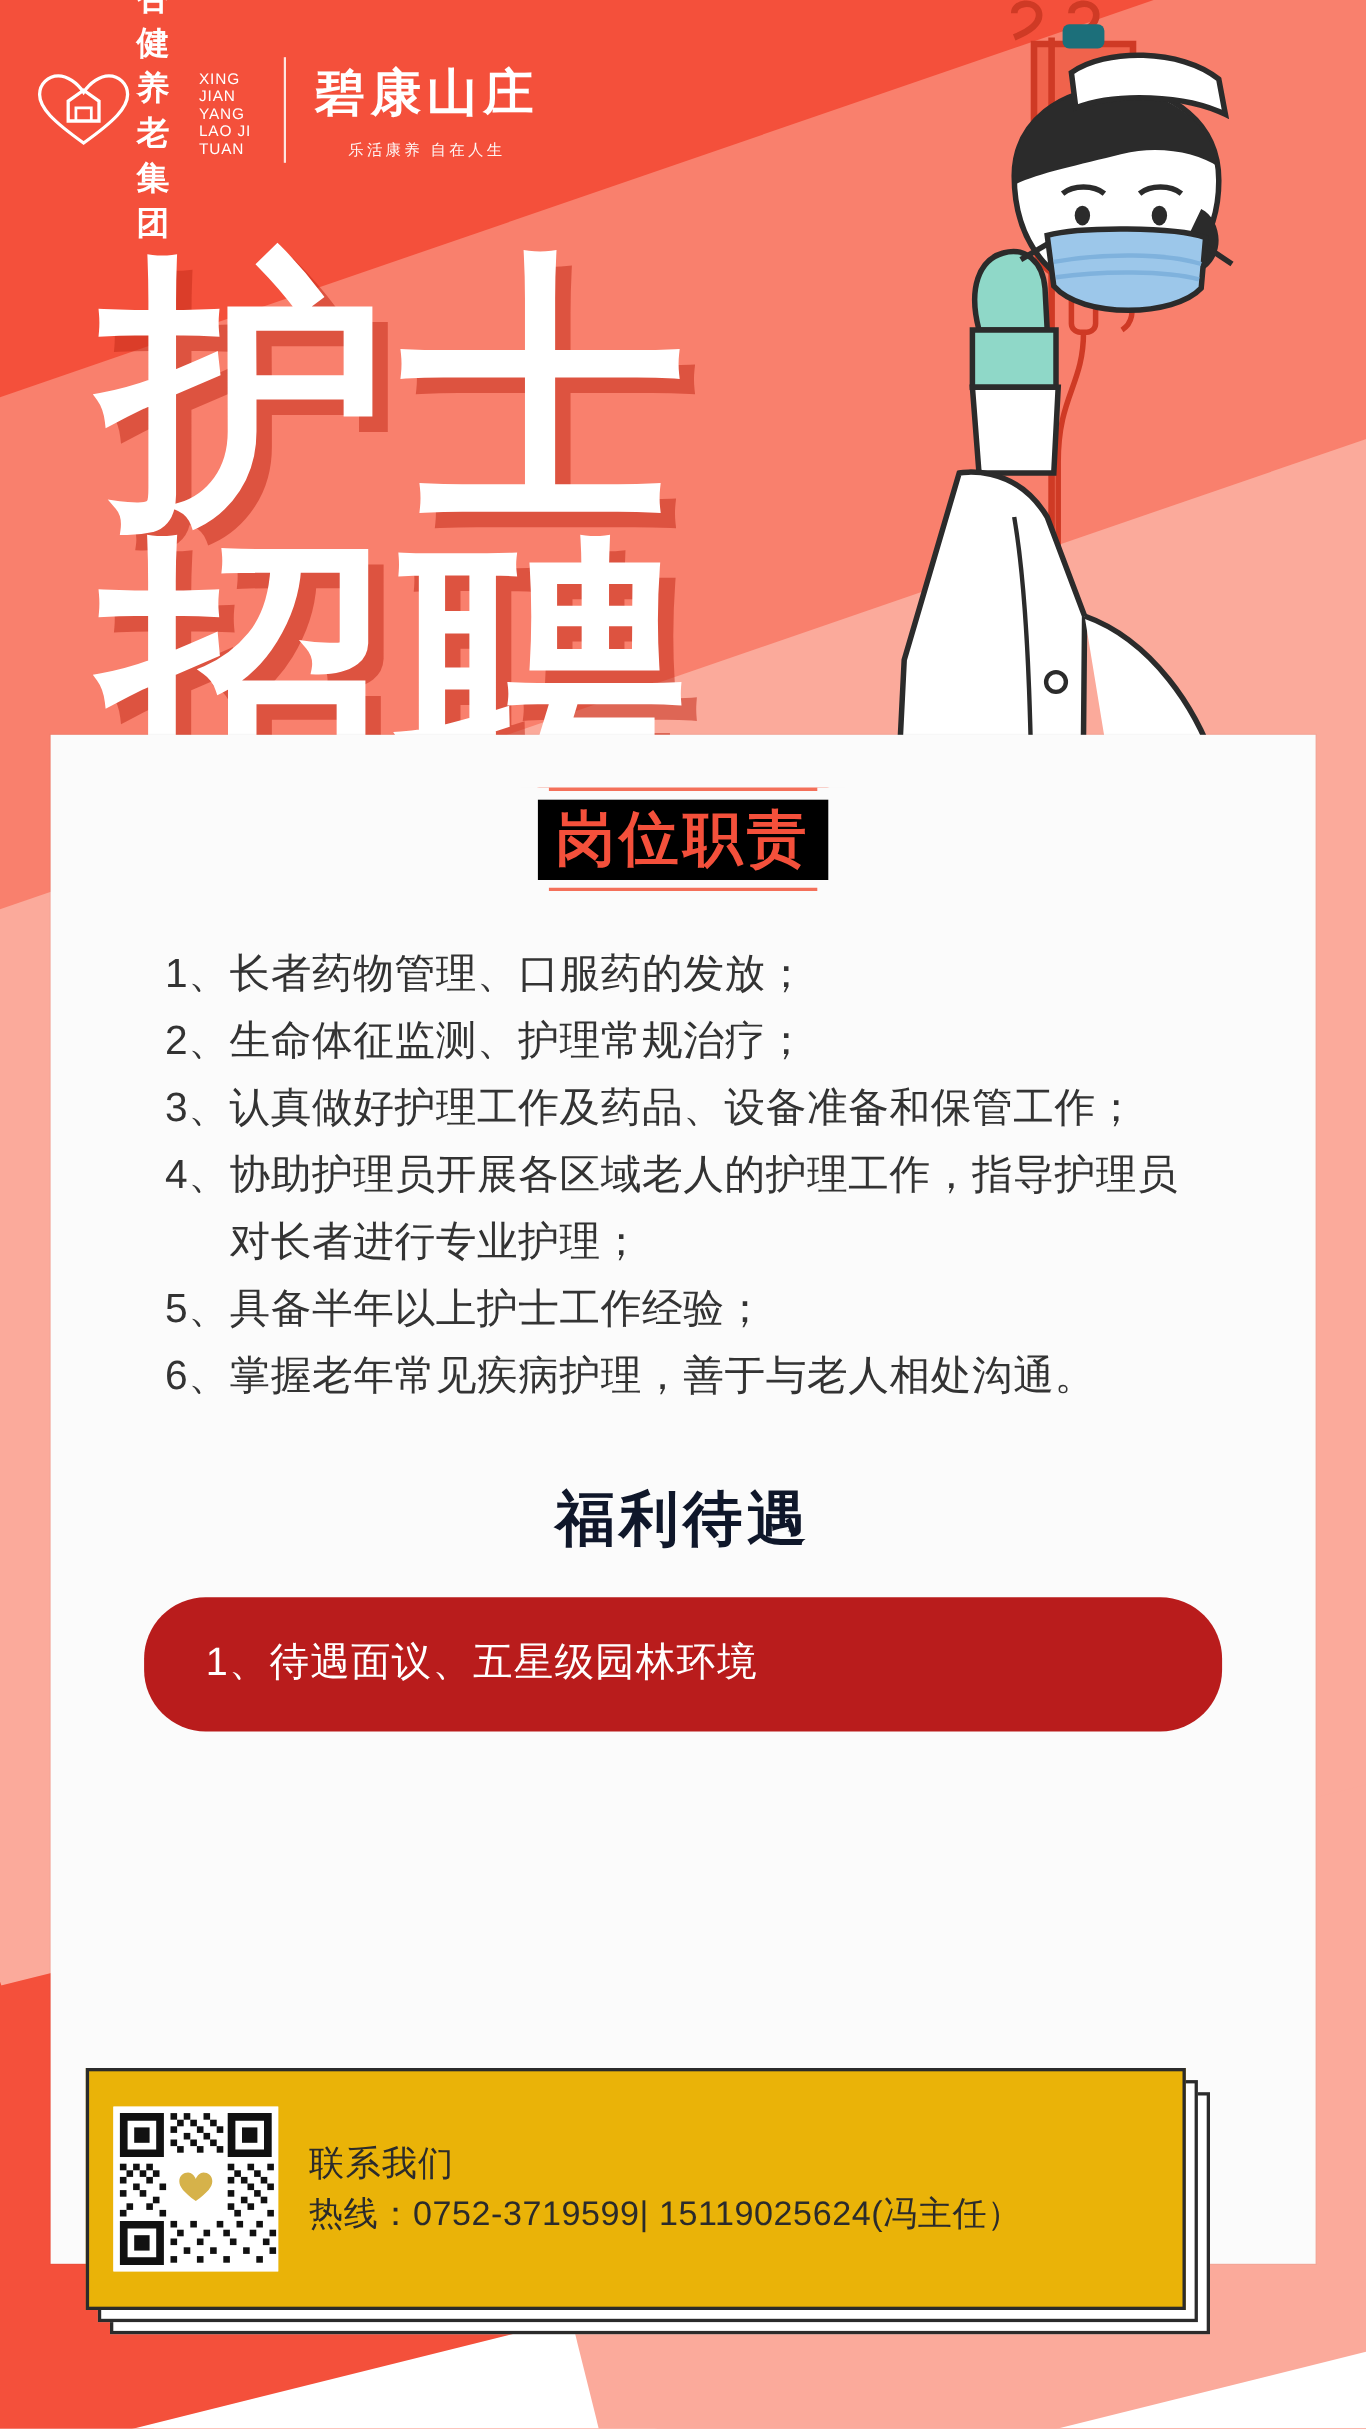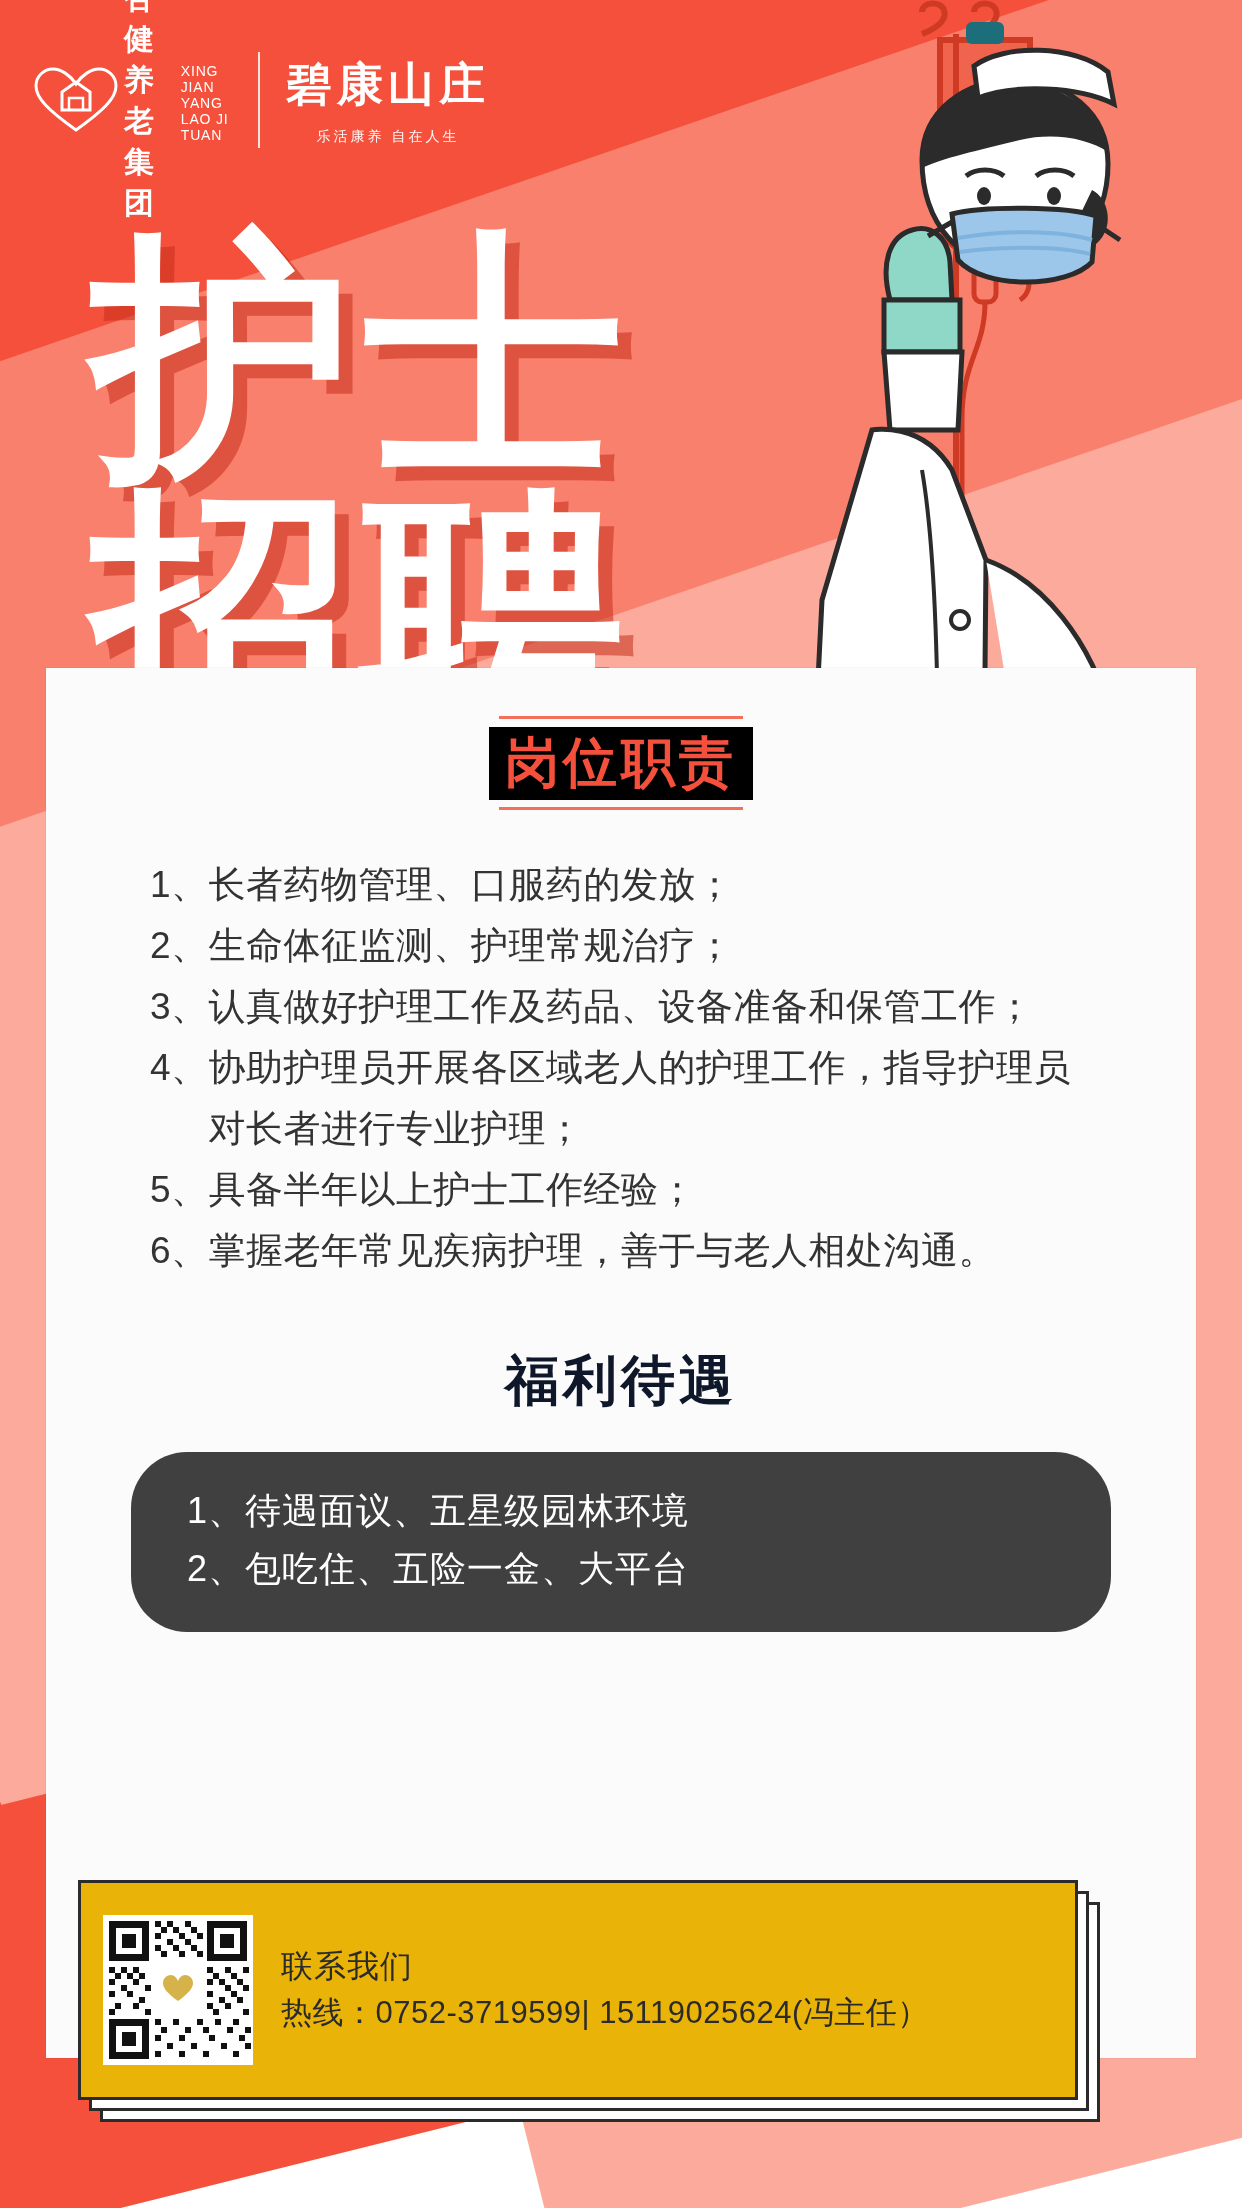--- a/index.html
+++ b/index.html
@@ -231,21 +231,21 @@
     text-align: center;
     color: #0f172a;
     font-size: 54px;
     font-weight: bold;
     letter-spacing: 4px;
   }
 
   .welfare-box {
     margin: 34px auto 0 auto;
     width: 980px;
-    background: #404040;
+    background: #b91c1c;
     border-radius: 56px;
     padding: 30px 0 34px 0;
   }
   .welfare-box ul {
     margin: 0;
     padding: 0 0 0 56px;
     list-style: none;
   }
   .welfare-box li {
     color: #ffffff;
@@ -435,21 +435,20 @@
         <span class="num">6、</span>
         <span class="txt">掌握老年常见疾病护理，善于与老人相处沟通。</span>
       </li>
     </ul>
 
     <div class="welfare-title">福利待遇</div>
 
     <div class="welfare-box">
       <ul>
         <li>1、待遇面议、五星级园林环境</li>
-        <li>2、包吃住、五险一金、大平台</li>
       </ul>
     </div>
   </div>
 
   <div class="contact-stack">
     <div class="contact-shadow s2"></div>
     <div class="contact-shadow s1"></div>
     <div class="contact-main">
 
       <div class="qr">

